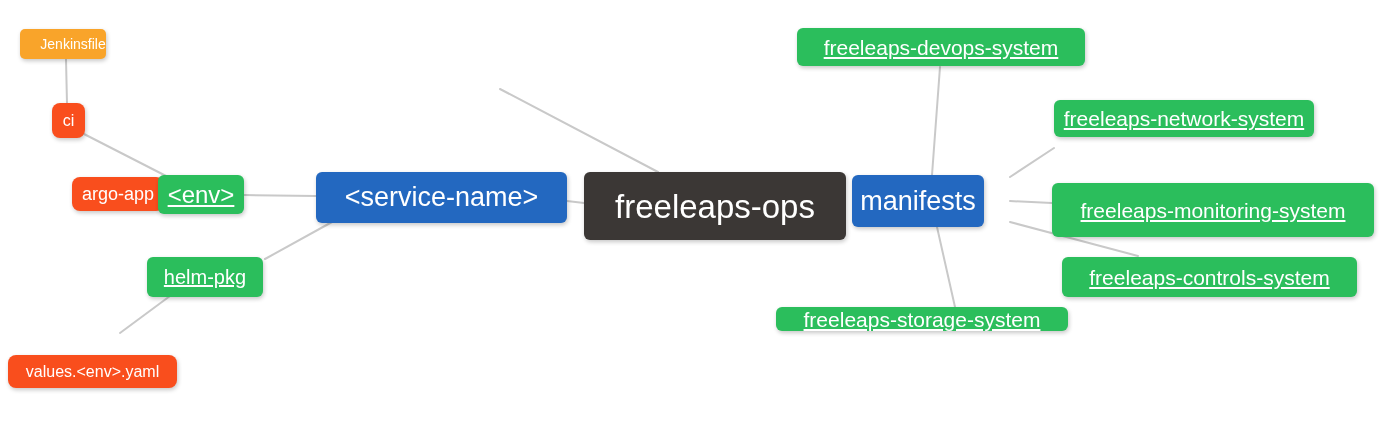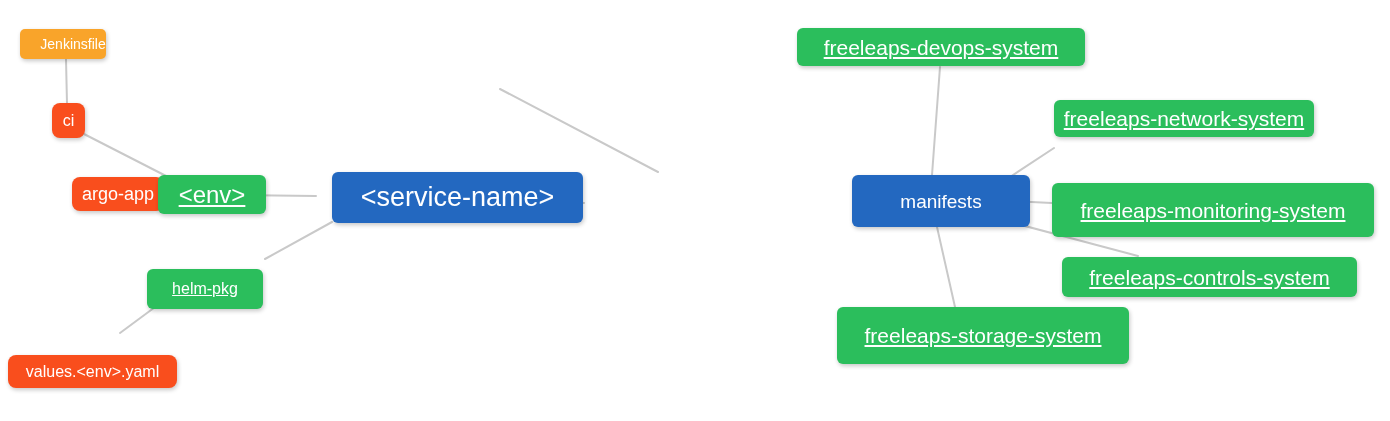--- a/index.html
+++ b/index.html
@@ -44,32 +44,32 @@
   .root   { background: var(--root-bg, #3B3735); }
   .blue   { background: var(--branch-bg, #2368C0); }
   .green  { background: var(--green-bg, #2BBE5C); text-decoration: underline; }
   .red    { background: var(--red-bg, #F94E1D); border-radius: 8px; }
   .orange { background: var(--orange-bg, #F9A42A); border-radius: 5px; padding-left: 20px; }
 
   
   .n-jenkinsfile { left: 20px;  top: 29px;  width: 86px;  height: 30px; font-size: 14px; }
   .n-ci          { left: 52px;  top: 103px; width: 33px;  height: 35px; font-size: 16px; }
   .n-argo-app    { left: 30px;  top: 177px; width: 92px;  height: 34px; font-size: 18px; margin-left: 42px; }
-  .n-env         { left: 158px; top: 175px; width: 108px;  height: 39px; font-size: 24px; }
-  .n-helm-pkg    { left: 147px; top: 257px; width: 116px; height: 40px; font-size: 16px; margin-top: 12px; }
+  .n-env         { left: 158px; top: 175px; width: 86px;  height: 39px; font-size: 24px; }
+  .n-helm-pkg    { left: 147px; top: 257px; width: 116px; height: 40px; font-size: 20px; }
   .n-values      { left: 8px;   top: 333px; width: 169px; height: 33px; font-size: 16px; margin-top: 22px; }
   .n-pipeline    { left: 315px; top: 38px;  width: 275px; height: 50px; font-size: 27px; }
-  .n-service     { left: 316px; top: 172px; width: 251px; height: 51px; font-size: 27px; margin-left: 16px; }
+  .n-service     { left: 316px; top: 172px; width: 251px; height: 51px; font-size: 27px; }
   .n-root        { left: 584px; top: 172px; width: 262px; height: 68px; font-size: 33px; }
-  .n-manifests   { left: 852px; top: 175px; width: 178px; height: 52px; font-size: 19px; }
+  .n-manifests   { left: 852px; top: 175px; width: 132px; height: 52px; font-size: 27px; }
   .n-devops      { left: 797px; top: 28px;  width: 288px; height: 38px; font-size: 21px; }
   .n-network     { left: 1054px;top: 100px; width: 260px; height: 37px; font-size: 21px; }
   .n-monitoring  { left: 1052px;top: 183px; width: 322px; height: 54px; font-size: 21px; }
   .n-controls    { left: 1062px;top: 257px; width: 295px; height: 40px; font-size: 21px; }
-  .n-storage     { left: 837px; top: 307px; width: 292px; height: 57px; font-size: 21px; }
+  .n-storage     { left: 776px; top: 307px; width: 292px; height: 24px; font-size: 21px; }
 </style>
 </head>
 <body>
 
 <div class="canvas">
 
   <svg class="edges" viewBox="0 0 1390 421" xmlns="http://www.w3.org/2000/svg">
     <line x1="66" y1="59" x2="67" y2="104"></line>
     <line x1="84" y1="134" x2="170" y2="178"></line>
     <line x1="122" y1="194" x2="158" y2="194"></line>
@@ -85,20 +85,21 @@
     <line x1="937" y1="227" x2="955" y2="307"></line>
   </svg>
 
   <div class="node orange n-jenkinsfile">Jenkinsfile</div>
   <div class="node red    n-ci">ci</div>
   <div class="node red    n-argo-app">argo-app</div>
   <div class="node green  n-env">&lt;env&gt;</div>
   <div class="node green  n-helm-pkg">helm-pkg</div>
   <div class="node red    n-values">values.&lt;env&gt;.yaml</div>
   <div class="node blue   n-service">&lt;service-name&gt;</div>
+  <div class="node root   n-root">freeleaps-ops</div>
   <div class="node blue   n-manifests">manifests</div>
   <div class="node green  n-devops">freeleaps-devops-system</div>
   <div class="node green  n-network">freeleaps-network-system</div>
   <div class="node green  n-monitoring">freeleaps-monitoring-system</div>
   <div class="node green  n-controls">freeleaps-controls-system</div>
   <div class="node green  n-storage">freeleaps-storage-system</div>
 
 </div>
 
 </body></html>

